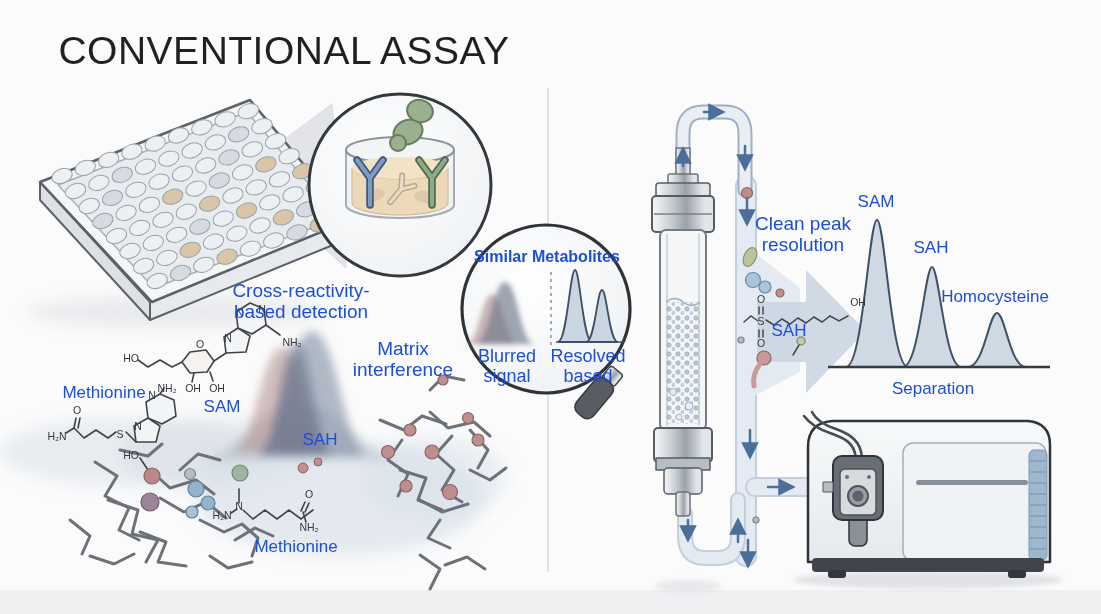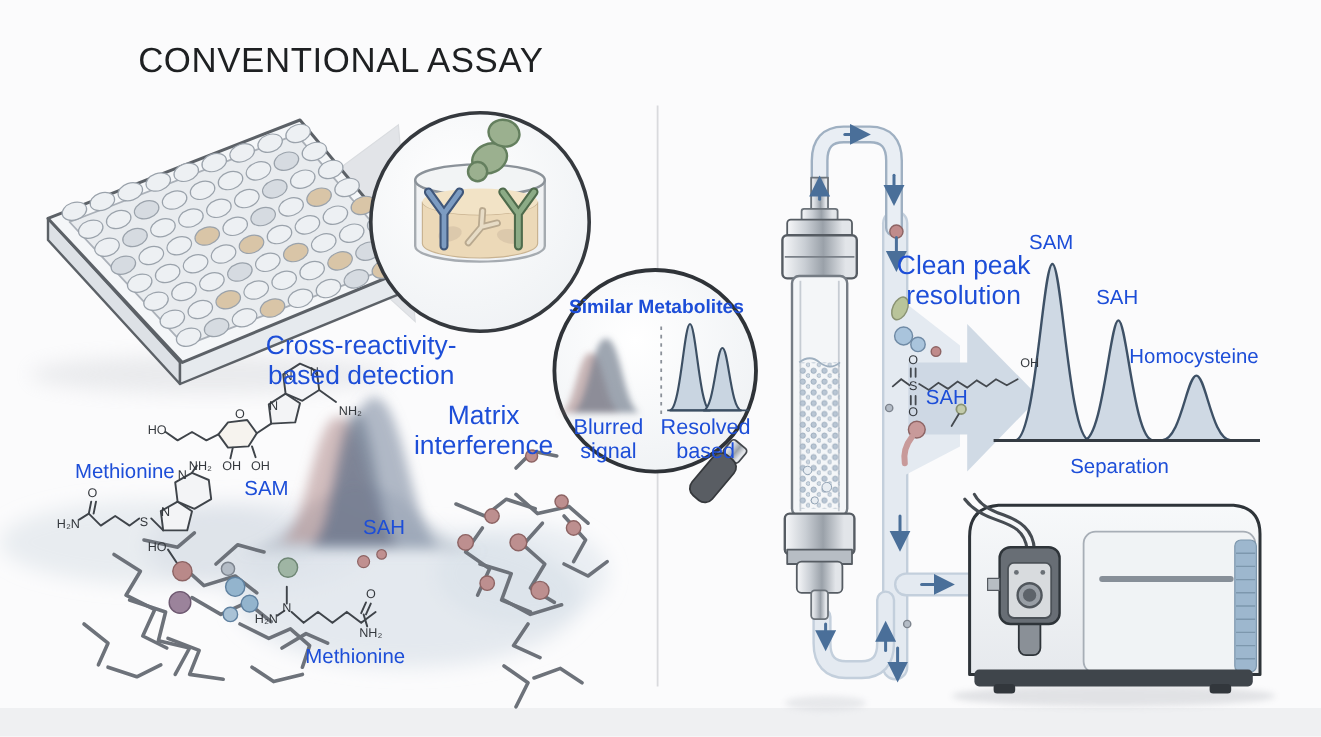--- a/index.html
+++ b/index.html
@@ -1,22 +1,22 @@
 <!DOCTYPE html>
 <html><head>
 <meta charset="utf-8">
 <style>
   html,body{margin:0;padding:0;background:#fbfbfc;}
   #stage{position:relative;width:1101px;height:614px;overflow:hidden;
          font-family:"Liberation Sans",sans-serif;color:#26282b;background:#fbfbfc;}
   #art{position:absolute;left:0;top:0;}
   .lbl{position:absolute;transform:translate(-50%,-50%);white-space:pre-line;
        text-align:center;line-height:1.13;color:#1d4ed8;}
-  .title{font-size:29px;font-weight:500;letter-spacing:.5px;color:#1e2022;white-space:nowrap;}
-  .mid{font-size:22px;}
+  .title{font-size:39px;font-weight:500;letter-spacing:.5px;color:#1e2022;white-space:nowrap;}
+  .mid{font-size:19px;}
   .name{font-size:17px;}
   .lens-t{font-size:16px;font-weight:700;}
   .cap{font-size:18px;}
   .peaklbl{font-size:17px;white-space:nowrap;}
 </style>
 </head>
 <body>
 
 <div id="stage">
 

